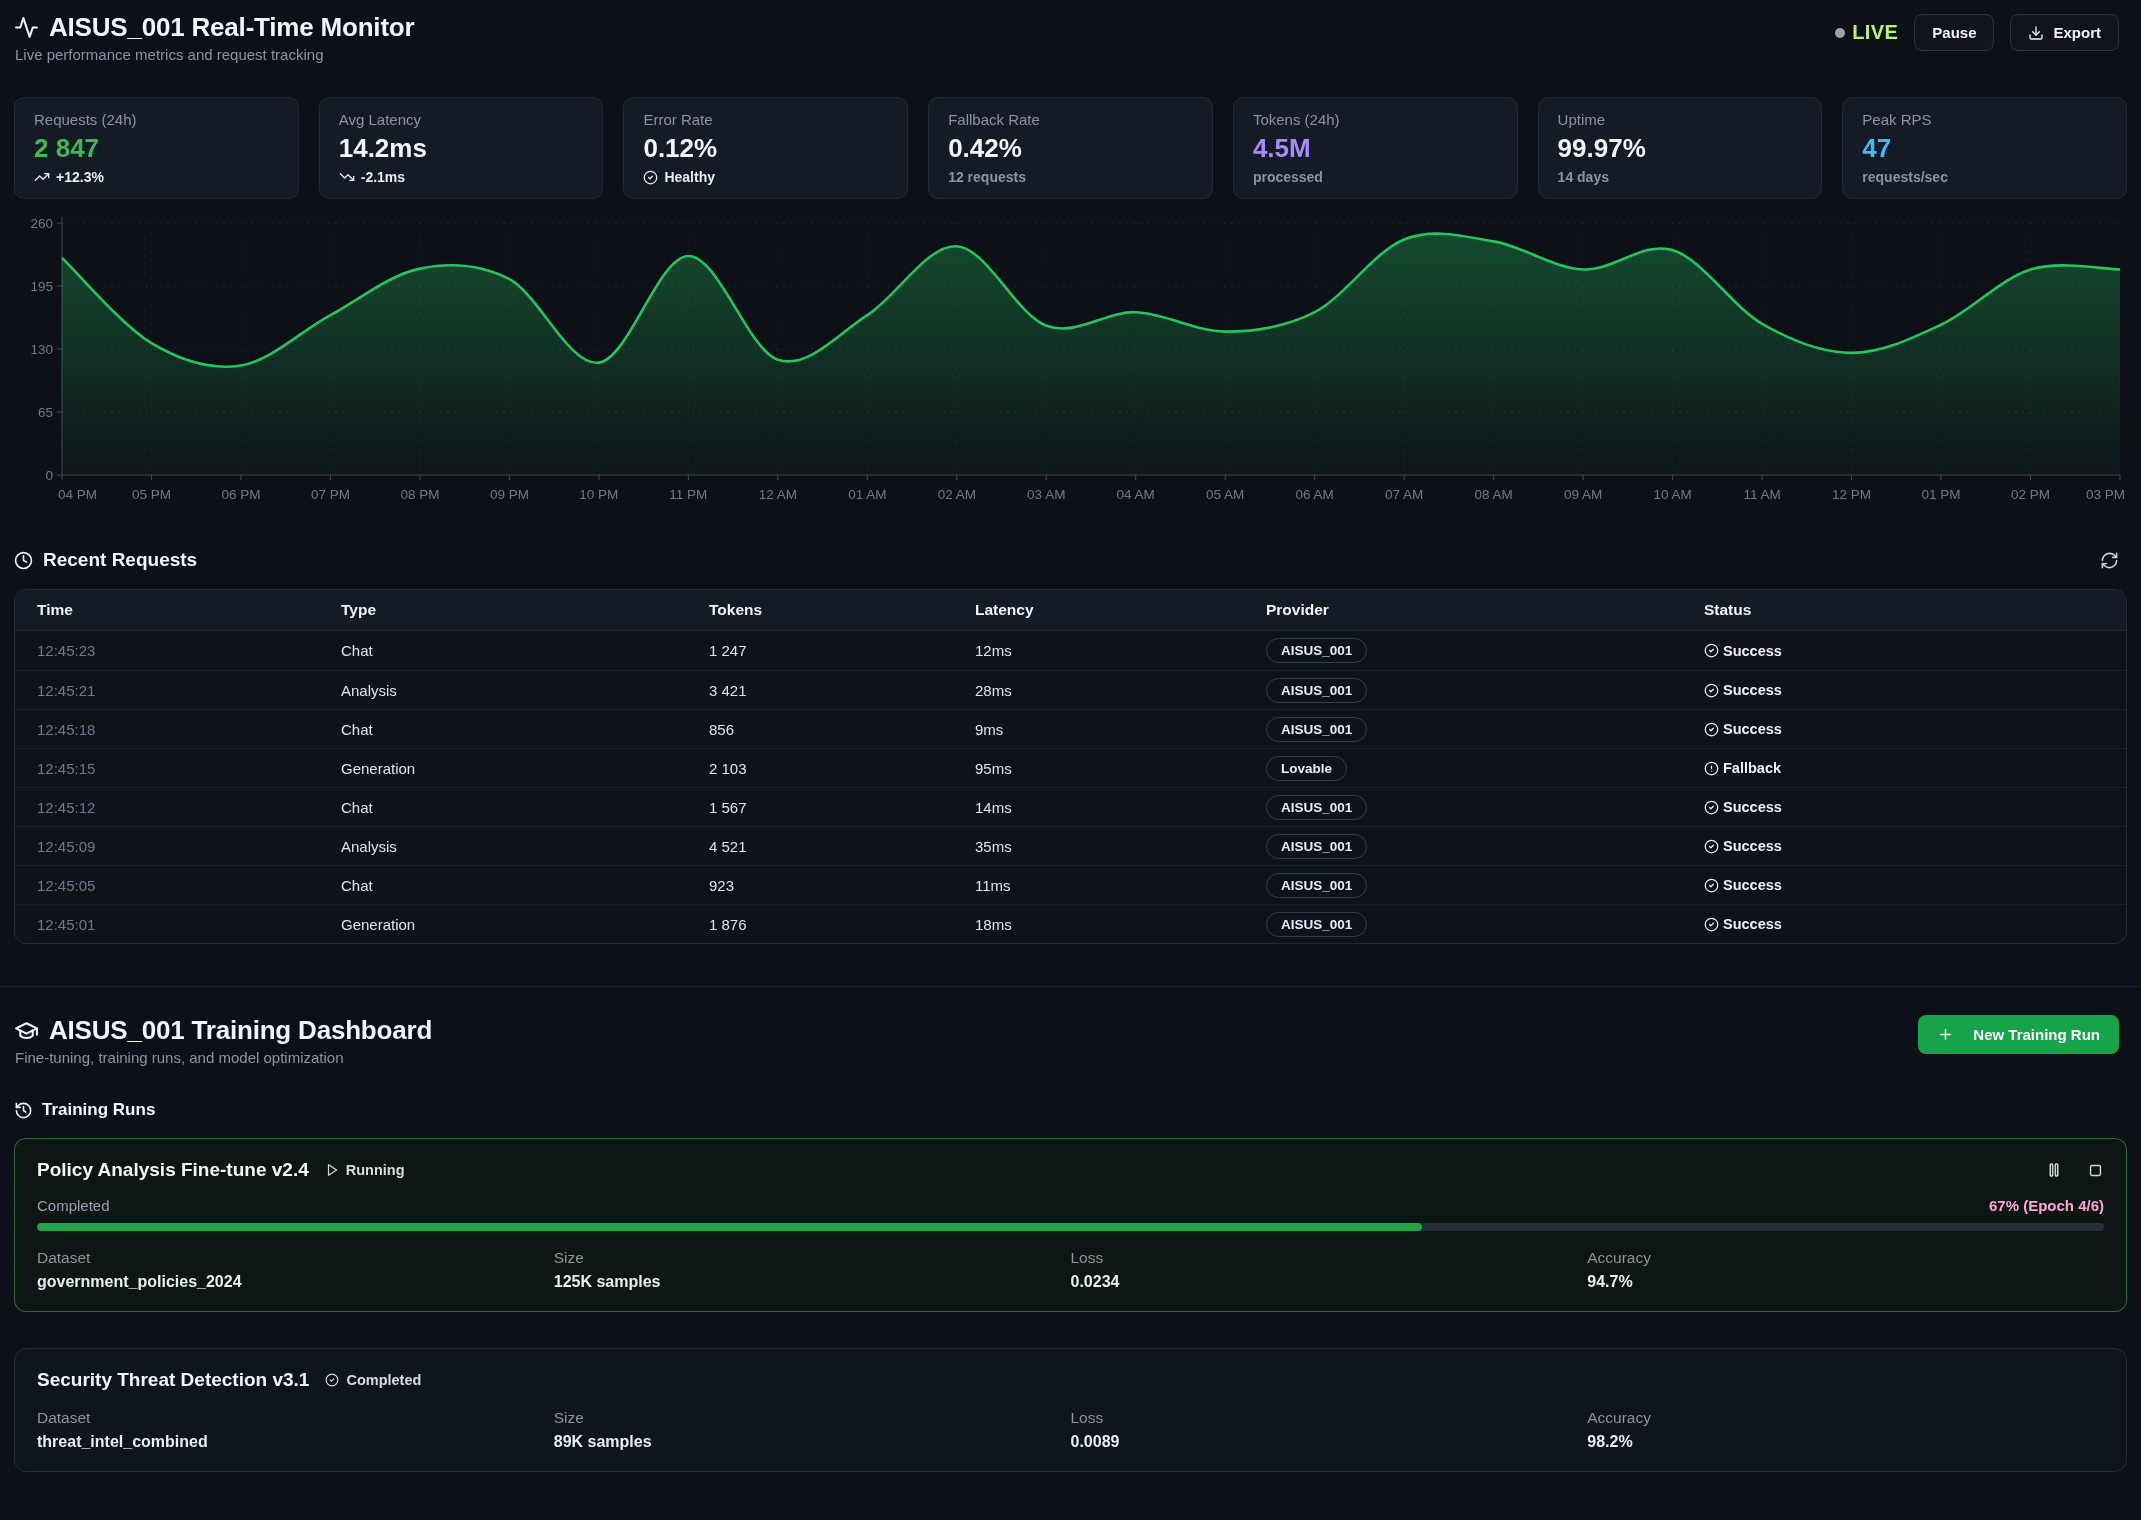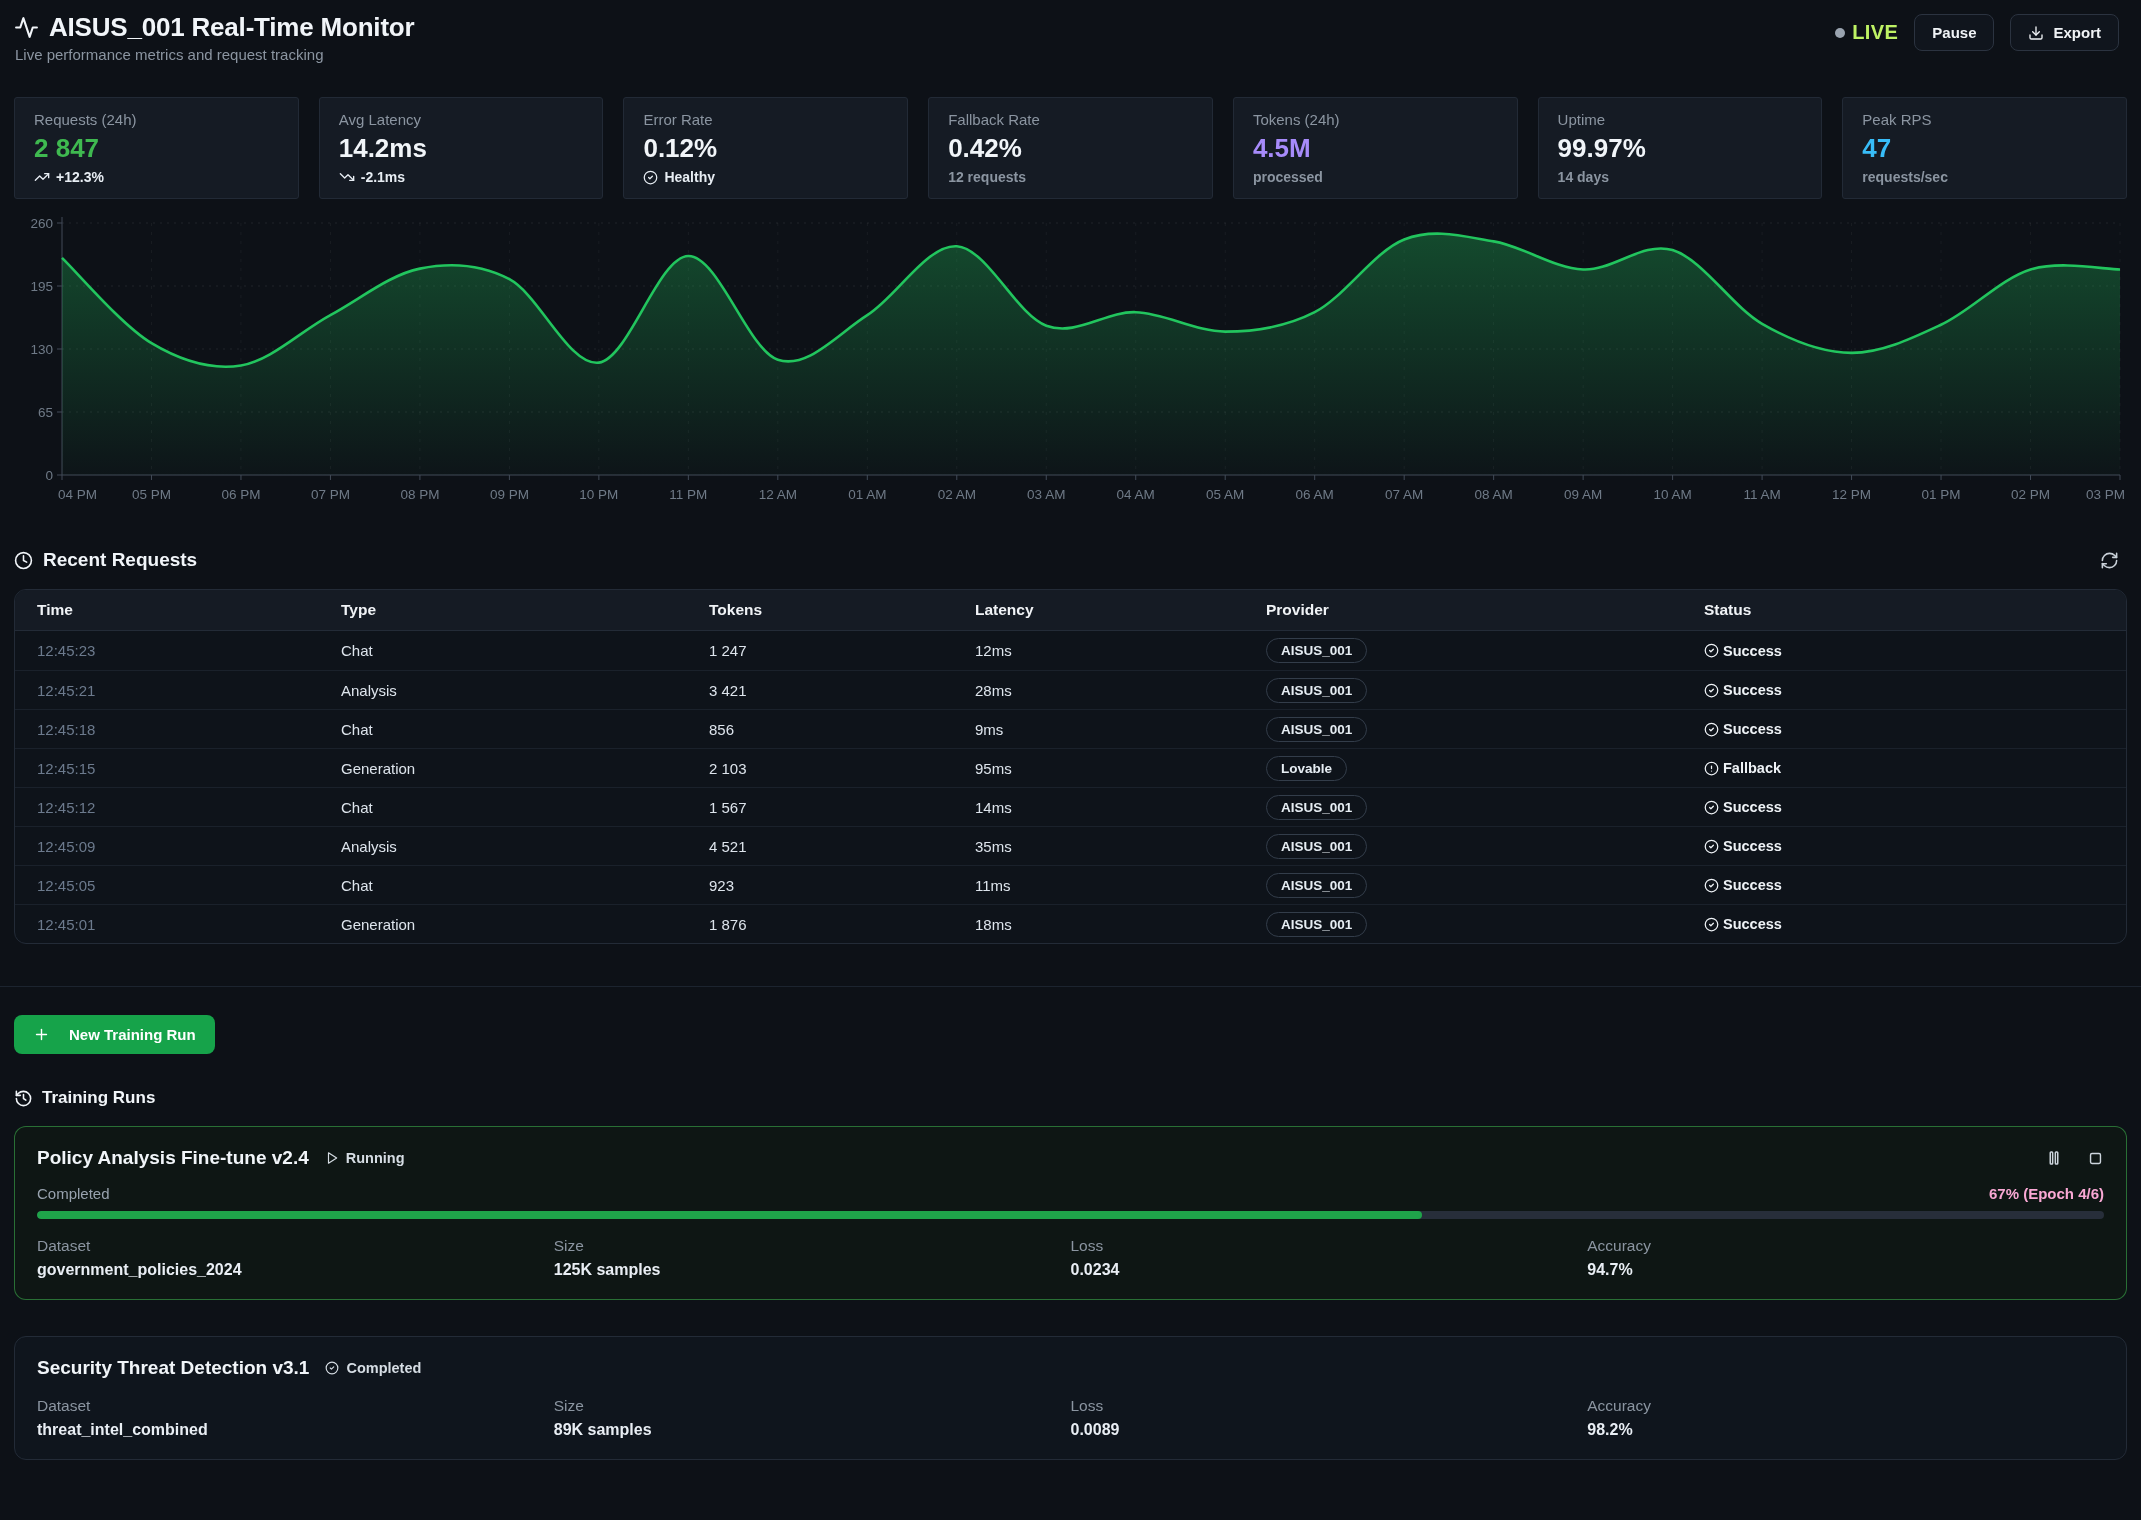--- a/index.html
+++ b/index.html
@@ -20,21 +20,21 @@
   .top-actions { display:flex; align-items:center; gap:16px; margin-top:2px; }
   .live { display:flex; align-items:center; gap:7px; color:#bef264; font-size:20px; font-weight:700; letter-spacing:.4px; }
   .live-dot { width:10px; height:10px; border-radius:50%; background:#9aa4b0; }
   .btn-dark { display:flex; align-items:center; gap:9px; background:#10151d; border:1px solid #2b3340;
     border-radius:8px; color:#f0f3f6; font-size:15px; font-weight:700; padding:9px 17px; }
   .btn-green { display:flex; align-items:flex-end; gap:19px; background:#16a34a; border:none;
     border-radius:8px; color:#ffffff; font-size:15px; font-weight:700; padding:11px 19px; }
 
   
   .metrics { display:flex; gap:20px; padding:0 14px; margin-top:34px; }
-  .mcard { flex:1 1 0; background:#151b24; border:1px solid #222a36; border-radius:3px; padding:13px 19px; }
+  .mcard { flex:1 1 0; background:#151b24; border:1px solid #222a36; border-radius:10px; padding:13px 19px; }
   .m-label { font-size:15px; color:#8b95a1; }
   .m-value { font-size:26px; font-weight:700; color:#f1f5f9; margin-top:5px; }
   .m-sub { display:flex; align-items:center; gap:6px; font-size:14px; color:#8b95a1; margin-top:5px; font-weight:600; }
   .m-sub.bright { color:#e7edf3; }
   .m-sub svg { flex:0 0 auto; }
 
   
   .tabs { display:flex; gap:10px; padding:0 14px; margin-top:28px; }
   .tab { font-size:15px; font-weight:700; letter-spacing:.6px; padding:8px 18px; border-radius:8px;
     background:rgba(37,99,235,.12); border:1px solid #2f54a8; color:#67a3f7; }
@@ -478,20 +478,33 @@
       <span>Success</span>
     </span>
   </div>
         </div>
     </div>
   </section>
 
   <hr class="divider">
 
   <header class="train-head">
+    <div>
+      <div class="title-row">
+        <span>
+          <svg width="25" height="25" viewBox="0 0 24 24" fill="none" stroke="#f1f5f9" stroke-width="2" stroke-linecap="round" stroke-linejoin="round">
+              <path d="M22 10v6"></path>
+              <path d="M2 10l10-5 10 5-10 5z"></path>
+              <path d="M6 12v5c3 3 9 3 12 0v-5"></path>
+            </svg>
+        </span>
+        <h1>AISUS_001 Training Dashboard</h1>
+      </div>
+      <p class="subtitle">Fine-tuning, training runs, and model optimization</p>
+    </div>
     <button class="btn-green">
       <span>
         <svg width="17" height="17" viewBox="0 0 24 24" fill="none" stroke="#ffffff" stroke-width="2" stroke-linecap="round">
             <path d="M12 5v14"></path>
             <path d="M5 12h14"></path>
           </svg>
       </span>
       <span>New Training Run</span>
     </button>
   </header>

